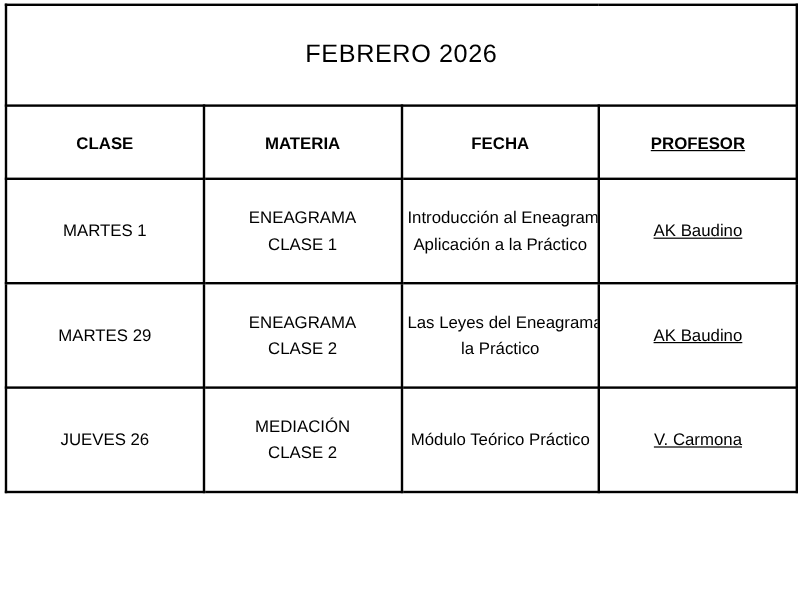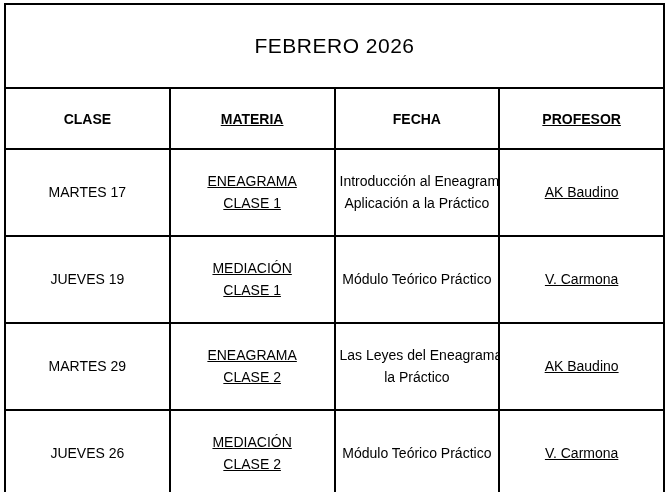--- a/index.html
+++ b/index.html
@@ -28,21 +28,21 @@
     background: #ffffff;
   }
   table.schedule td, table.schedule th {
     border: 2px solid #000000;
     text-align: center;
     vertical-align: middle;
     padding: 2px 4px;
     overflow: hidden;
   }
   .col-fecha    { width: 135px; }
-  .col-materia  { width: 146px; text-decoration: underline; }
+  .col-materia  { width: 146px; }
   .col-tema     { width: 258px; }
   .col-profesor { width: 122px; text-decoration: underline; }
 
   tr.title-row td {
     height: 78px;
     font-size: 21px;
     font-weight: 400;
     letter-spacing: 0.5px;
   }
   tr.header-row td {
@@ -72,44 +72,32 @@
         <td colspan="4">FEBRERO 2026</td>
       </tr>
       <tr class="header-row">
         <td class="col-fecha">CLASE</td>
         <td class="col-materia">MATERIA</td>
         <td class="col-tema">FECHA</td>
         <td class="col-profesor">PROFESOR</td>
       </tr>
 
       <tr class="data-row">
-        <td class="col-fecha">MARTES 17</td>
+        <td class="col-fecha">MARTES 1</td>
         <td class="col-materia">
           <span class="cell-line">ENEAGRAMA</span>
           <span class="cell-line">CLASE 1</span>
         </td>
         <td class="col-tema">
           <span class="cell-line">Introducción al Eneagrama y su</span>
           <span class="cell-line">Aplicación a la Práctico</span>
         </td>
         <td class="col-profesor">AK Baudino</td>
       </tr>
 
-      <tr class="data-row">
-        <td class="col-fecha">JUEVES 19</td>
-        <td class="col-materia">
-          <span class="cell-line">MEDIACIÓN</span>
-          <span class="cell-line">CLASE 1</span>
-        </td>
-        <td class="col-tema">
-          <span class="cell-line">Módulo Teórico Práctico</span>
-
-        </td>
-        <td class="col-profesor">V. Carmona</td>
-      </tr>
 
       <tr class="data-row">
         <td class="col-fecha">MARTES 29</td>
         <td class="col-materia">
           <span class="cell-line">ENEAGRAMA</span>
           <span class="cell-line">CLASE 2</span>
         </td>
         <td class="col-tema">
           <span class="cell-line">Las Leyes del Eneagrama y las Leyes de</span>
           <span class="cell-line">la Práctico</span>

